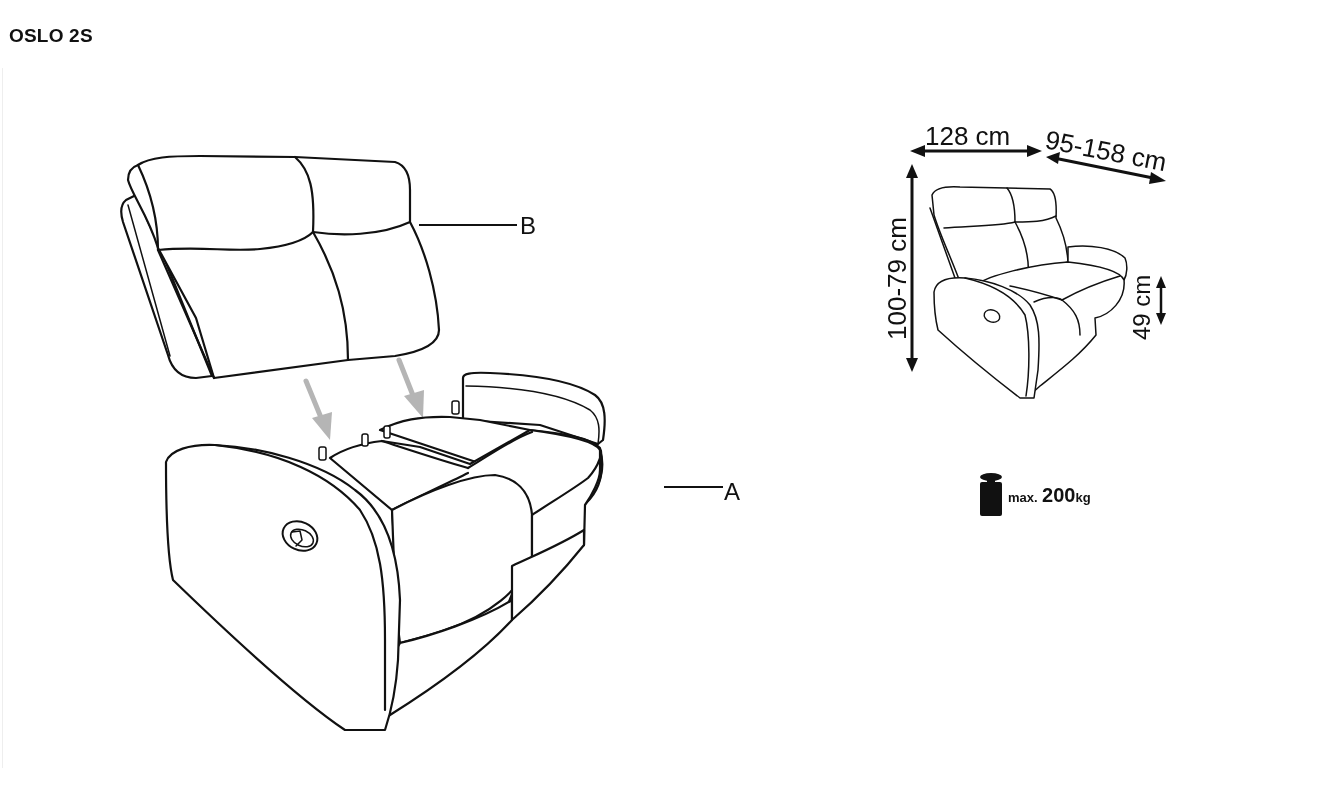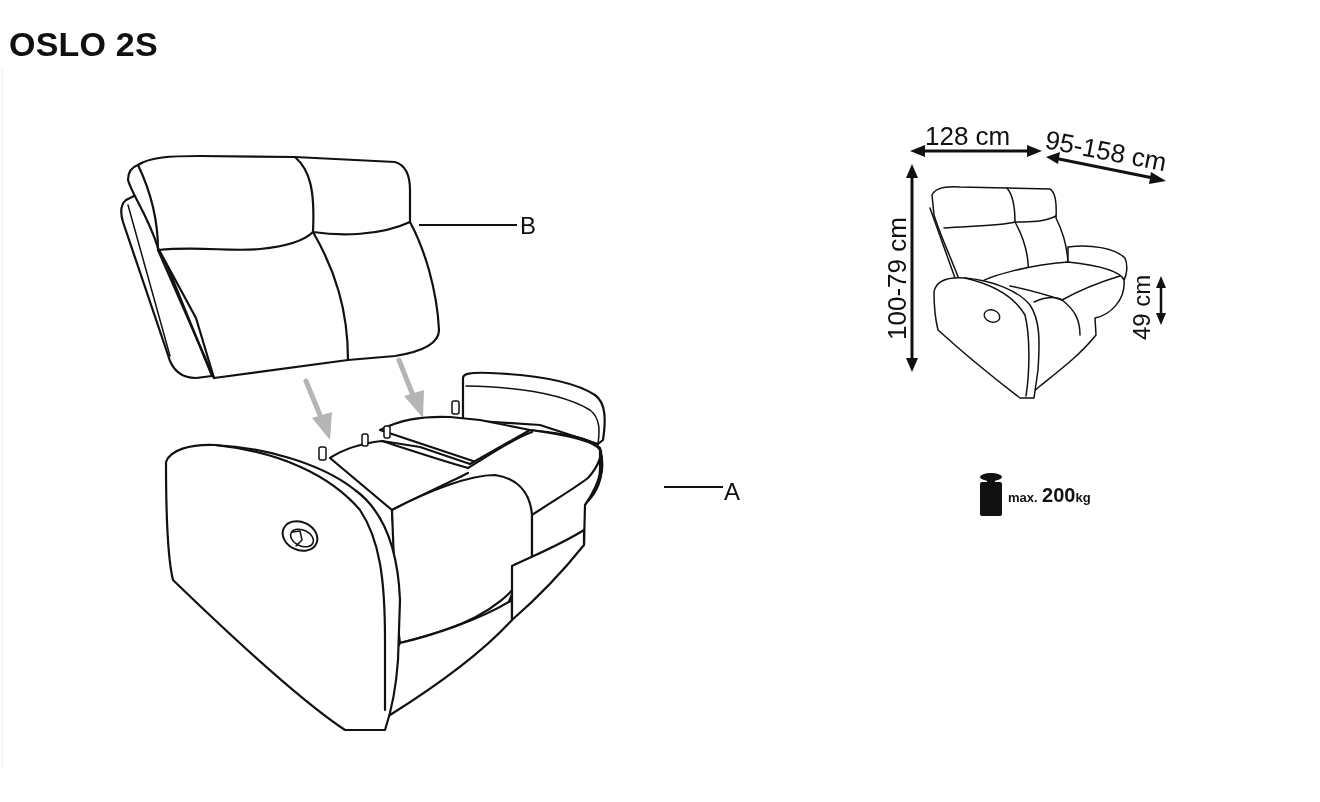--- a/index.html
+++ b/index.html
@@ -1,17 +1,17 @@
 <!DOCTYPE html>
 <html><head>
   <meta charset="utf-8">
   <style>
     html, body { margin: 0; padding: 0; background: #ffffff; }
     body { width: 1320px; height: 802px; position: relative; overflow: hidden; font-family: "Liberation Sans", sans-serif; color: #111; }
-    .title { position: absolute; left: 9px; top: 25px; font-size: 34px; font-weight: bold; letter-spacing: 0.2px; color: #111; }
+    .title { position: absolute; left: 9px; top: 25px; font-size: 19px; font-weight: bold; letter-spacing: 0.2px; color: #111; }
     .left-rule { position: absolute; left: 2px; top: 68px; width: 1px; height: 700px; background: #eeeeee; }
     svg { position: absolute; left: 0; top: 0; }
     .stroke { fill: #ffffff; stroke: #111; stroke-width: 2.2; stroke-linejoin: round; stroke-linecap: round; }
     .line { fill: none; stroke: #111; stroke-width: 2.2; stroke-linecap: round; stroke-linejoin: round; }
     .thin { fill: none; stroke: #111; stroke-width: 1.5; stroke-linecap: round; stroke-linejoin: round; }
     .thinf { fill: #fff; stroke: #111; stroke-width: 1.5; stroke-linecap: round; stroke-linejoin: round; }
     .grey-arrow { fill: none; stroke: #b5b5b5; stroke-width: 5; stroke-linecap: round; }
     .grey-head { fill: #b5b5b5; }
     .label { font-family: "Liberation Sans", sans-serif; fill: #111; }
     .weight-text { position: absolute; left: 1008px; top: 484px; font-weight: bold; color: #111; white-space: nowrap; }

